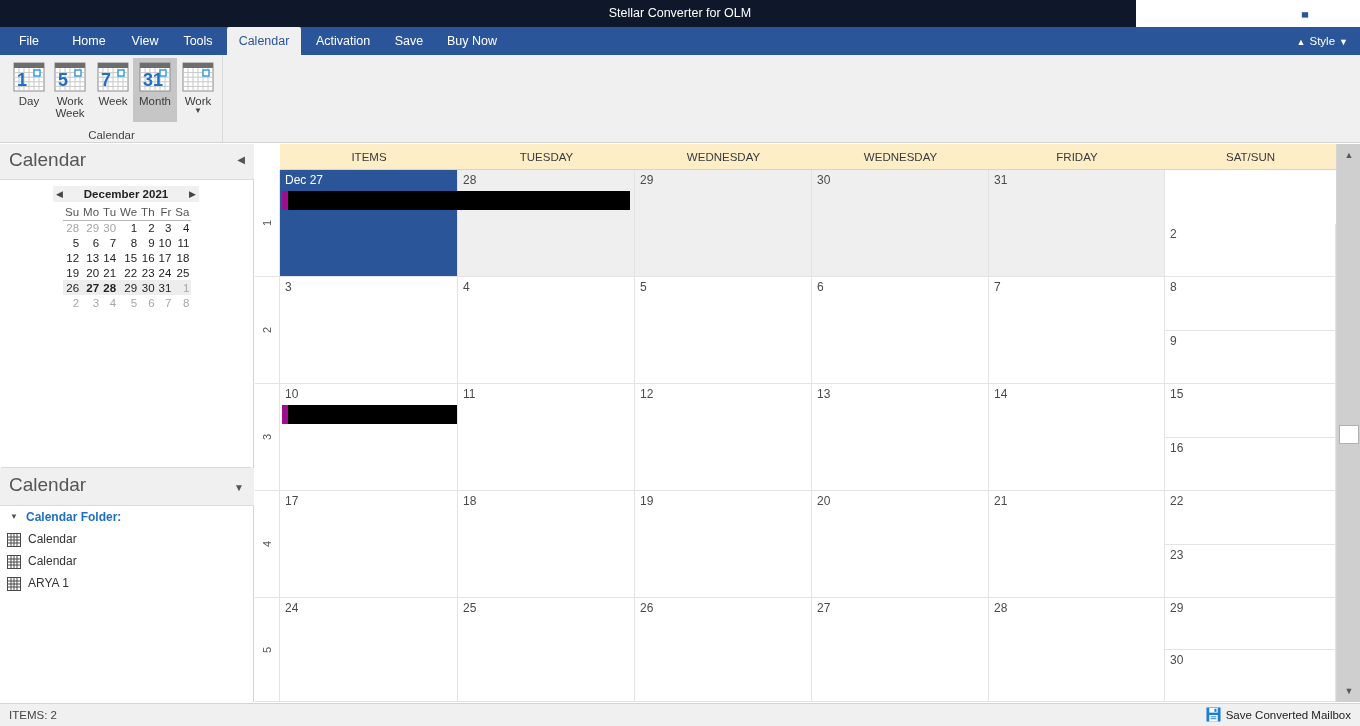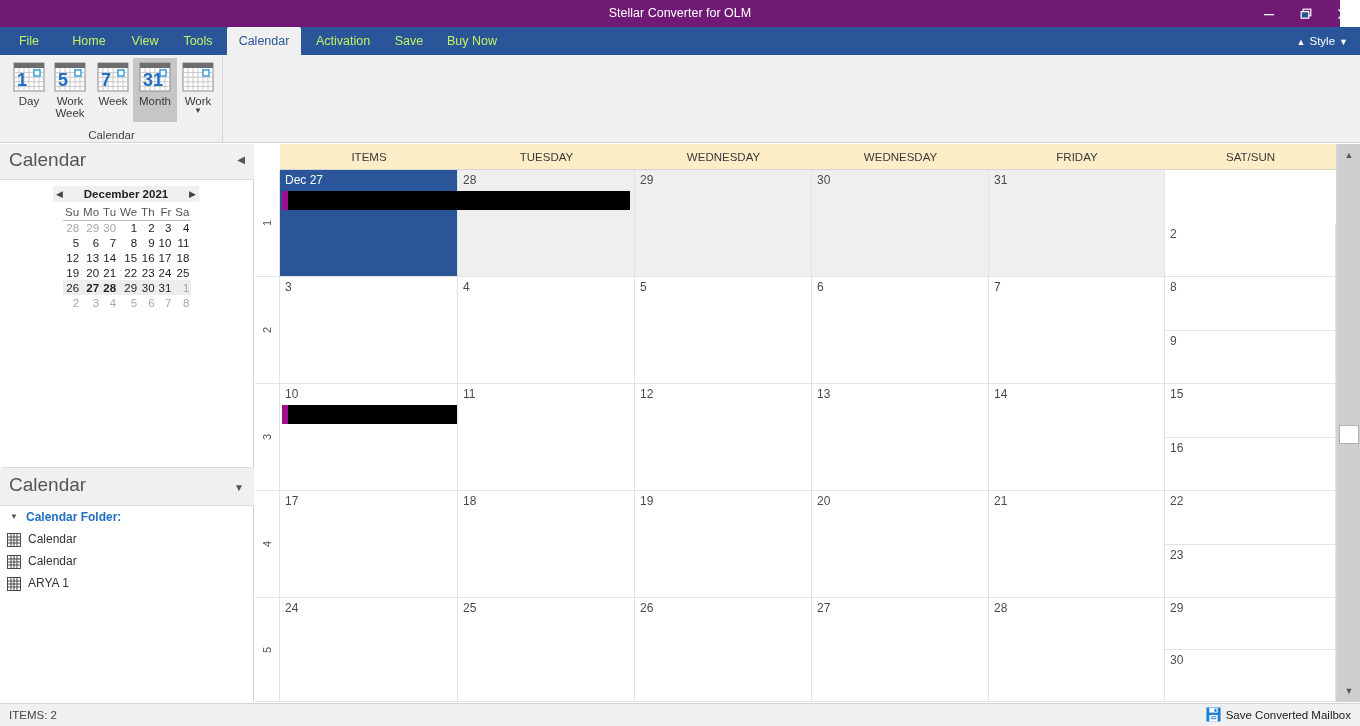--- a/index.html
+++ b/index.html
@@ -6,22 +6,22 @@
   html, body {
     width: 1360px; height: 726px;
     font-family: "Liberation Sans", sans-serif;
     background: #ffffff;
     overflow: hidden;
   }
   body { position: relative; }
 
   
   #titlebar {
-    position: absolute; left: 0; top: 0; width: 1340px; height: 27px;
-    background: #701a75;
+    position: absolute; left: 0; top: 0; width: 1136px; height: 27px;
+    background: #0f172a;
   }
   #apptitle {
     position: absolute; left: 0; top: 0; width: 1360px; height: 27px;
     line-height: 27px; text-align: center;
     color: #ffffff; font-size: 12.5px;
   }
   .wbtn {
     position: absolute; top: 0; height: 27px; width: 36px;
     color: #ffffff; text-align: center; line-height: 27px; font-size: 13px;
     cursor: default;
@@ -31,21 +31,21 @@
   #btn-close { left: 1325px; font-size: 15px; }
   .wbtn svg { display: block; margin: 8px auto 0; }
 
   
   #menubar {
     position: absolute; left: 0; top: 27px; width: 1360px; height: 28px;
     background: #2a5699;
   }
   .mtab {
     position: absolute; top: 0; height: 28px; line-height: 28px;
-    color: #bef264; font-size: 12.5px; text-align: center; cursor: default;
+    color: #ffffff; font-size: 12.5px; text-align: center; cursor: default;
   }
   .mtab.active {
     background: #f0f0f0; color: #2a5699; border-radius: 2px 2px 0 0;
   }
   #style-ctrl {
     position: absolute; right: 8px; top: 0; height: 28px; line-height: 28px;
     color: #ffffff; font-size: 11.5px; white-space: nowrap;
   }
   #style-ctrl .car { font-size: 9px; margin: 0 4px; }
 

